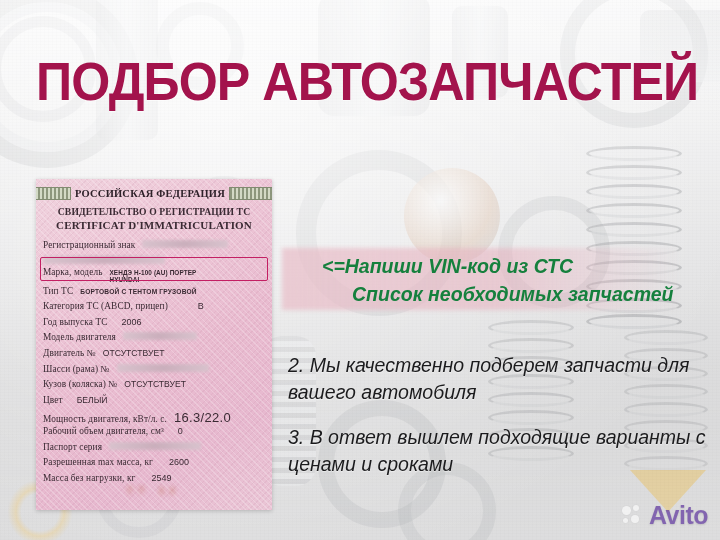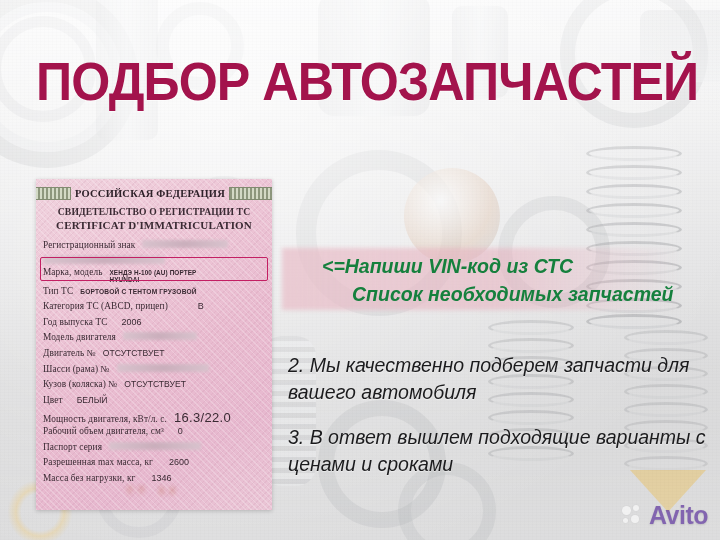--- a/index.html
+++ b/index.html
@@ -313,21 +313,21 @@
           <span class="redact" style="width:92px;"></span>
         </div>
 
         <div class="row">
           <span class="lbl">Разрешенная max масса, кг</span>
           <span class="val num" style="margin-left:16px;">2600</span>
         </div>
 
         <div class="row">
           <span class="lbl">Масса без нагрузки, кг</span>
-          <span class="val num" style="margin-left:16px;">1346</span>
+          <span class="val num" style="margin-left:16px;">2549</span>
         </div>
 
       </div>
     </div>
 
     <div class="vinbox" style="top:78px;"></div>
     <div class="doc-foot">77 11</div>
   </div>
 
 

